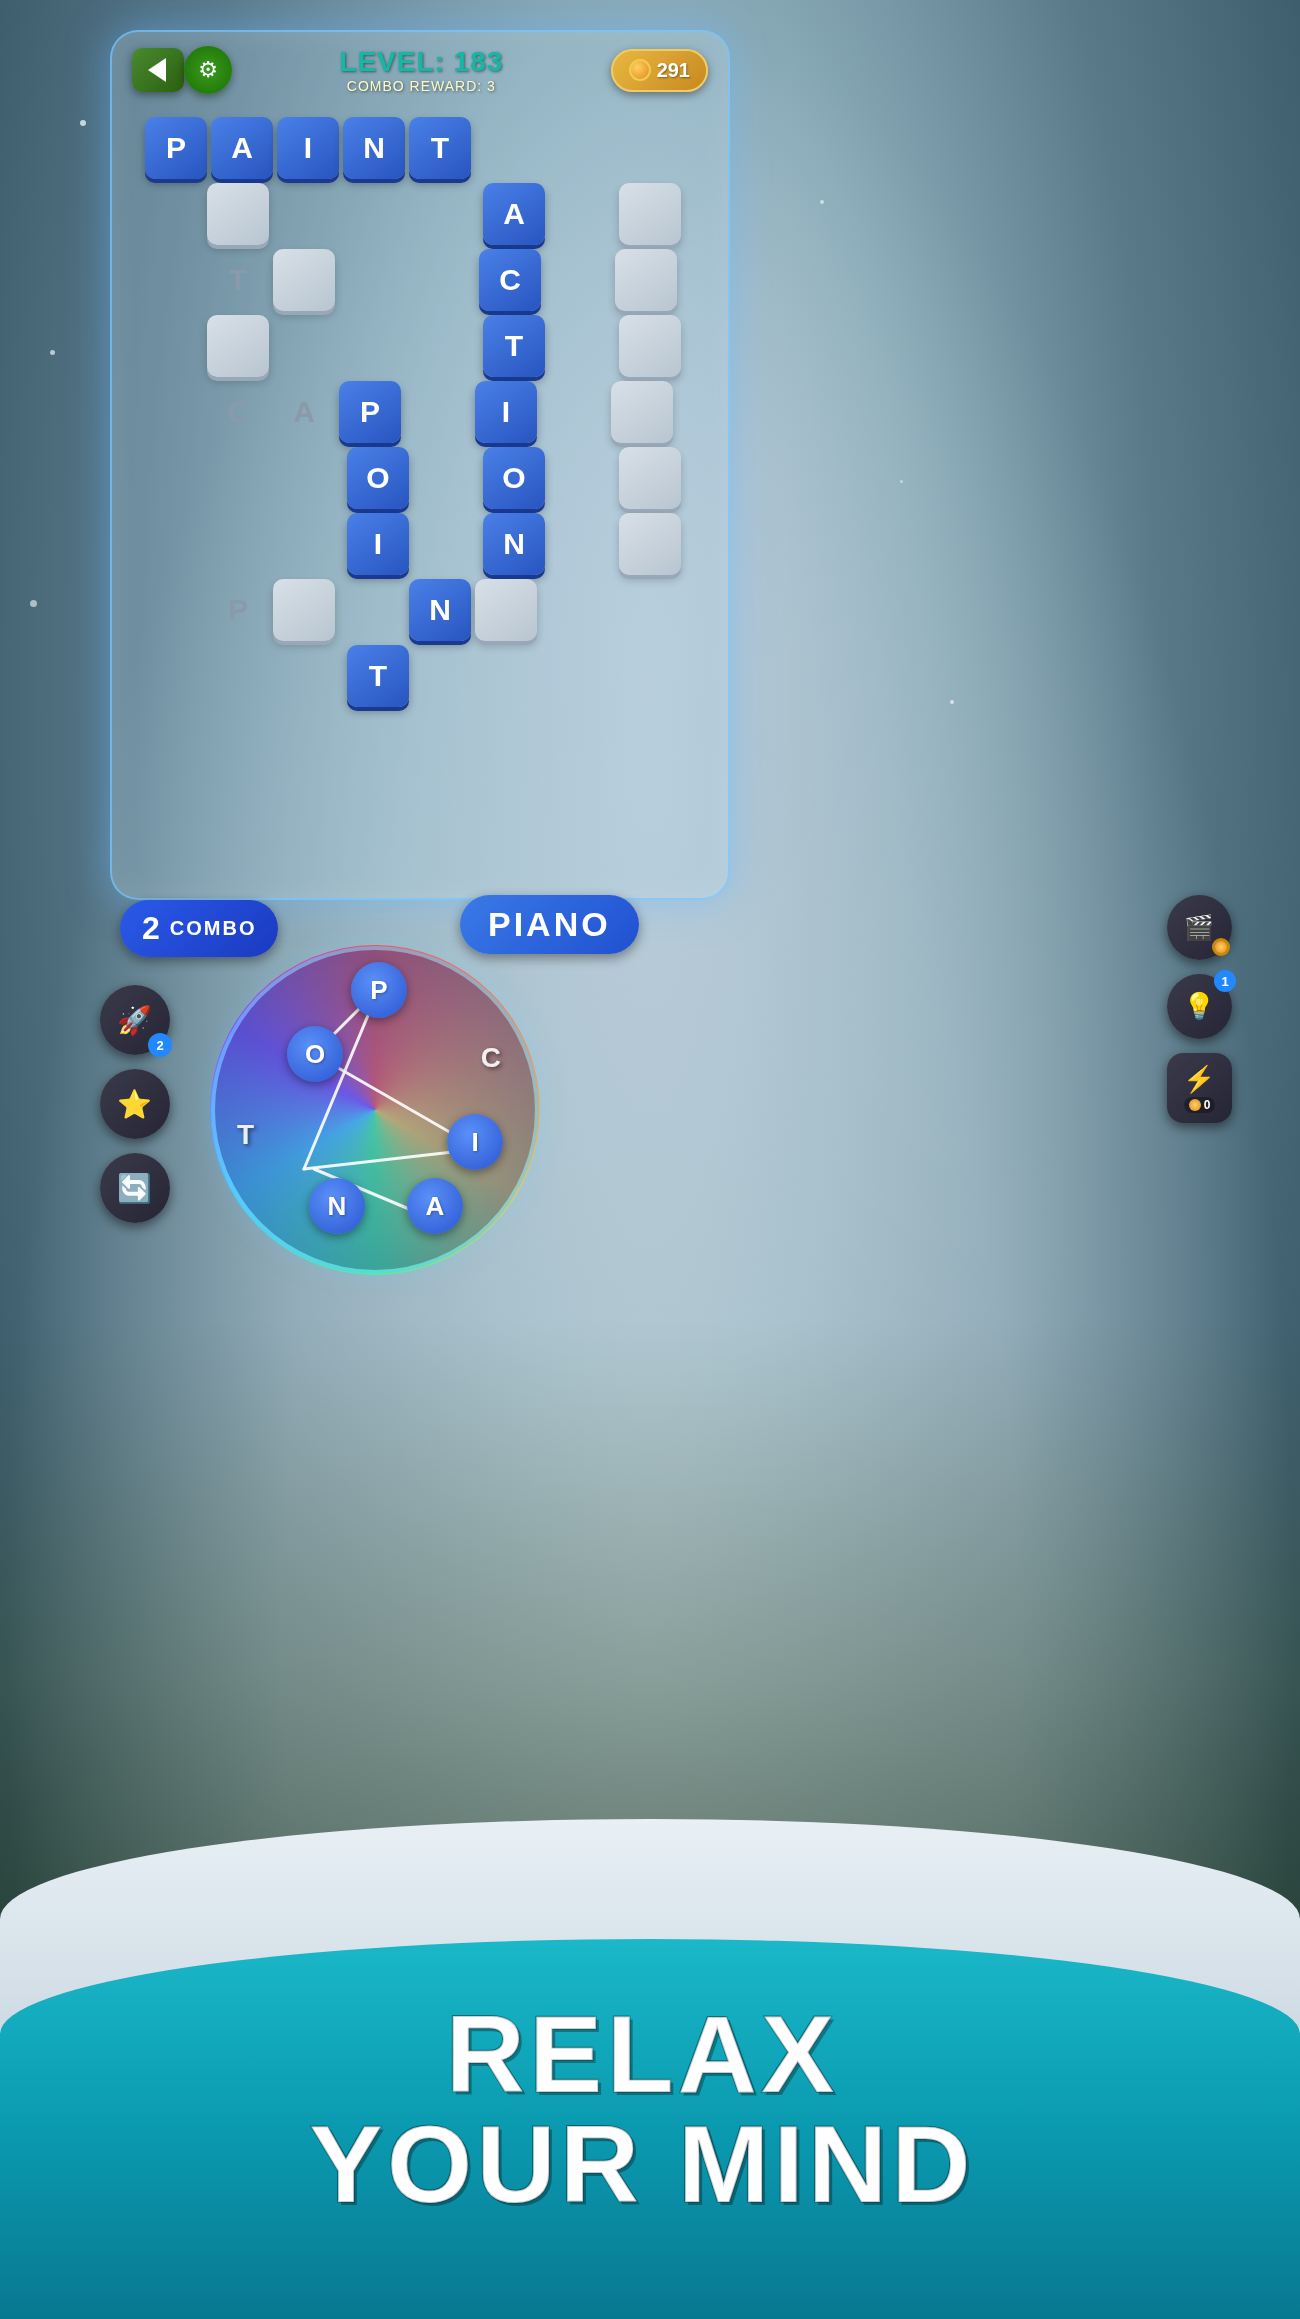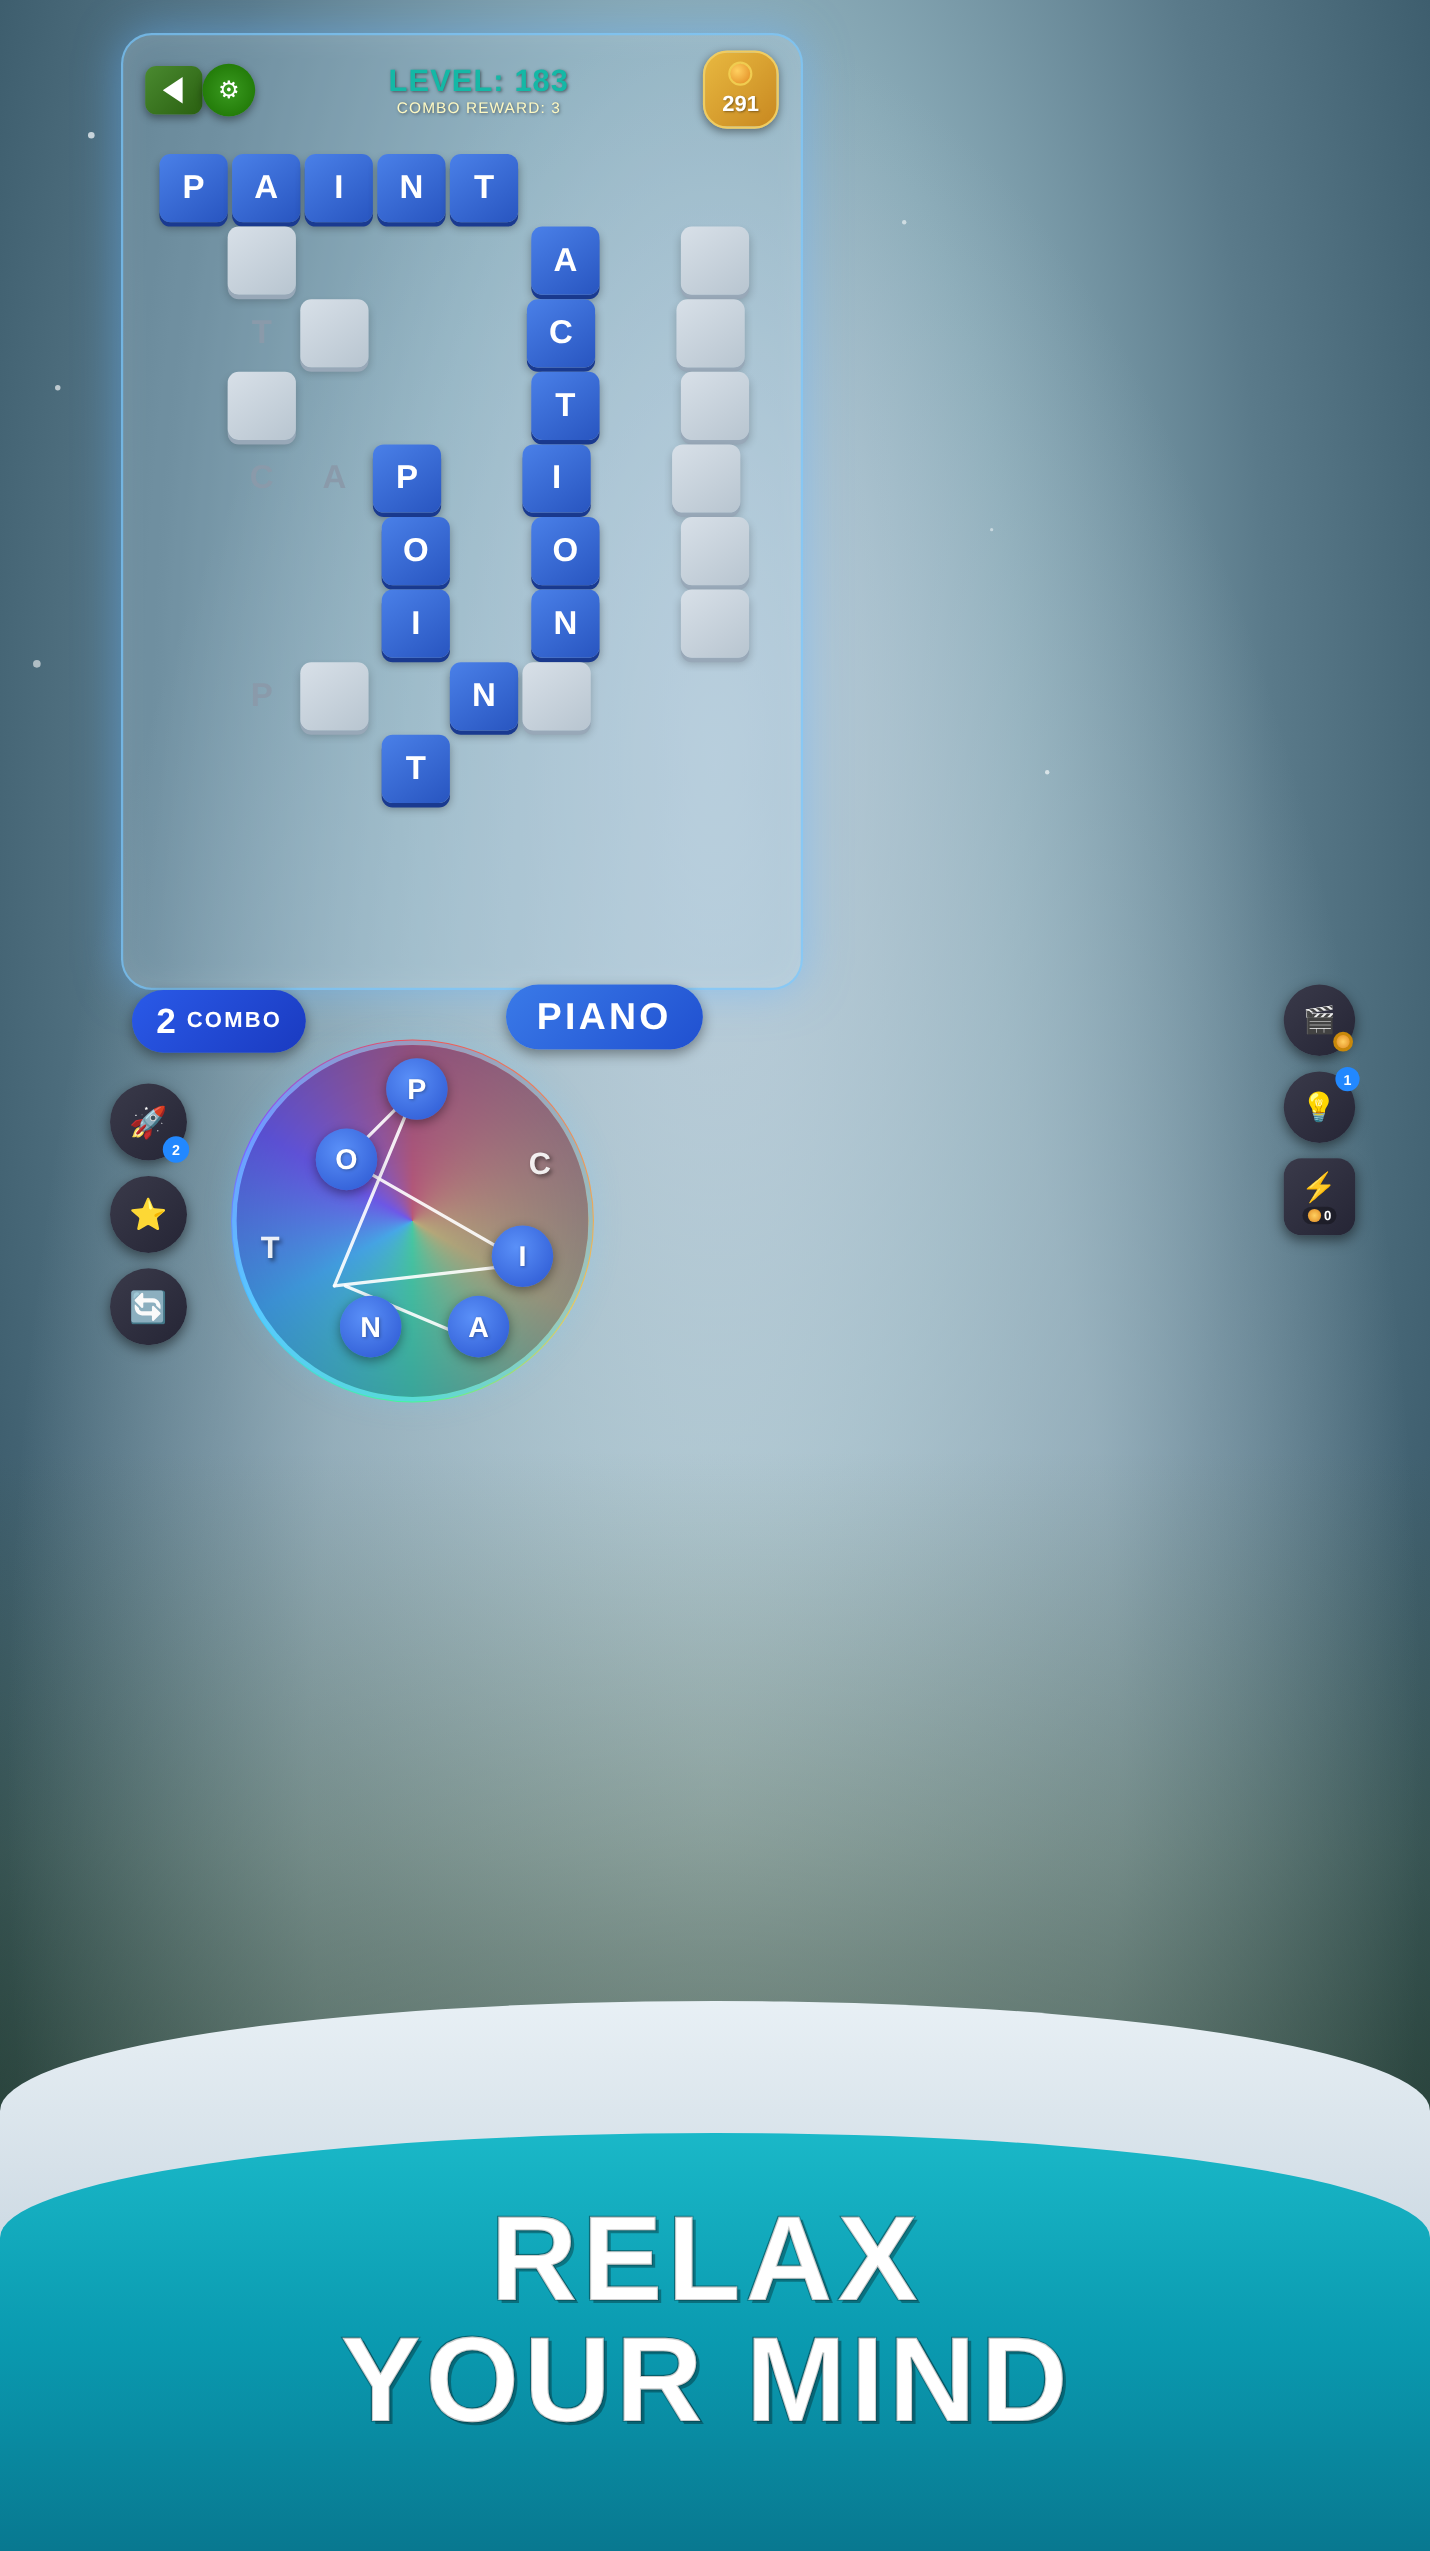--- a/index.html
+++ b/index.html
@@ -121,21 +121,20 @@
     }
     .coins-badge {
       background: linear-gradient(135deg, #e8b840, #c88820);
       border-radius: 22px;
       padding: 8px 16px;
       display: flex;
       align-items: center;
       gap: 6px;
       box-shadow: 0 3px 8px rgba(0,0,0,0.4);
       border: 2px solid #f0cc60;
-      flex-direction: column;
     }
     .coin-icon {
       width: 22px;
       height: 22px;
       background: radial-gradient(circle at 35% 35%, #ffd060, #e08820);
       border-radius: 50%;
       border: 2px solid #f0cc50;
     }
     .coins-num {
       color: white;

